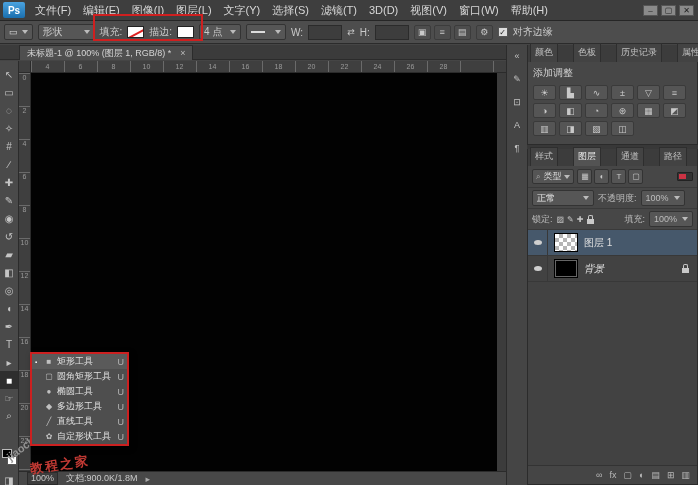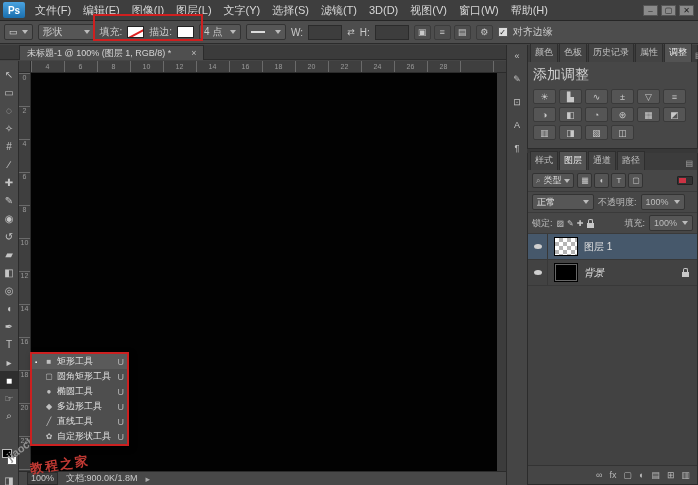--- a/index.html
+++ b/index.html
@@ -40,21 +40,21 @@
     font-size:8px; line-height:9px; text-align:center; }
 
   
   .hl-box { position:absolute; border:2px solid #cf1f1f; z-index:60; pointer-events:none; }
   #hl-fill { left:93px; top:14px; width:110px; height:27px; }
 
   
   #tabbar { position:absolute; left:0; top:45px; width:698px; height:15px;
     background:#3b3b3b; border-bottom:1px solid #2b2b2b; }
   .doctab { position:absolute; left:19px; top:0; height:15px; background:#4f4f4f;
-    border:1px solid #2b2b2b; border-bottom:none; display:flex; align-items:center; gap:20px;
+    border:1px solid #2b2b2b; border-bottom:none; display:flex; align-items:center; gap:9px;
     padding:0 7px; font-size:9px; color:#d5d5d5; white-space:nowrap;justify-content:space-between; }
   .tab-close { color:#bbb; font-size:9px; }
 
   
   #toolbar { position:absolute; left:0; top:61px; width:19px; height:424px;
     background:#4a4a4a; border-right:1px solid #2b2b2b; padding-top:4px; }
   .tool { width:18px; height:18px; display:flex; align-items:center; justify-content:center;
     font-size:10px; color:#c5c5c5; }
   .tool.selected { background:#2e2e2e; color:#fff; }
   .fgbg { position:relative; width:19px; height:24px; margin-top:2px; }
@@ -100,28 +100,28 @@
   #dockstrip { position:absolute; left:506px; top:45px; width:21px; height:440px; background:#454545;
     border-left:1px solid #2b2b2b; display:flex; flex-direction:column; align-items:center;
     padding-top:3px; gap:7px; }
   .strip-icon { width:17px; height:16px; font-size:9px; color:#c5c5c5;
     display:flex; align-items:center; justify-content:center; }
 
   
   #panels { position:absolute; left:527px; top:45px; width:171px; height:440px; background:#383838;
     display:flex; flex-direction:column; }
   .tabrow { display:flex; align-items:flex-end; height:17px; background:#3c3c3c;
-    padding:0 2px; gap:1px; }
+    padding:0 2px; gap:15px; }
   .tab { font-size:9px; color:#c0c0c0; padding:2px 4px 3px; background:#434343;
     border:1px solid #2e2e2e; border-bottom:none; white-space:nowrap; }
   .tab.active { background:#535353; color:#ececec; }
   .panel-menu { margin-left:auto; font-size:8px; color:#aaa; padding:2px; }
   .section { background:#474747; border:1px solid #2b2b2b; border-top:none; }
   #adj-body { padding:4px 5px 8px; }
-  .adj-label { font-size:14px; color:#cfcfcf; margin-bottom:5px; }
+  .adj-label { font-size:10px; color:#cfcfcf; margin-bottom:5px; }
   .adj-grid { display:flex; flex-wrap:wrap; gap:3px; }
   .adj-icon { width:23px; height:15px; background:#555; border:1px solid #3a3a3a; border-radius:2px;
     color:#c9c9c9; font-size:9px; display:flex; align-items:center; justify-content:center; }
   #layers-section { flex:1; display:flex; flex-direction:column; margin-top:4px; }
   .filter-row { display:flex; align-items:center; gap:3px; padding:3px 4px;
     border-bottom:1px solid #3a3a3a; }
   .type-dd { display:flex; align-items:center; gap:3px; background:#555; border:1px solid #333;
     border-radius:2px; height:15px; padding:0 3px; font-size:9px; color:#ddd; }
   .search-glyph { font-size:8px; color:#bbb; }
   .f-icon { width:15px; height:15px; background:#555; border:1px solid #333; border-radius:2px;

